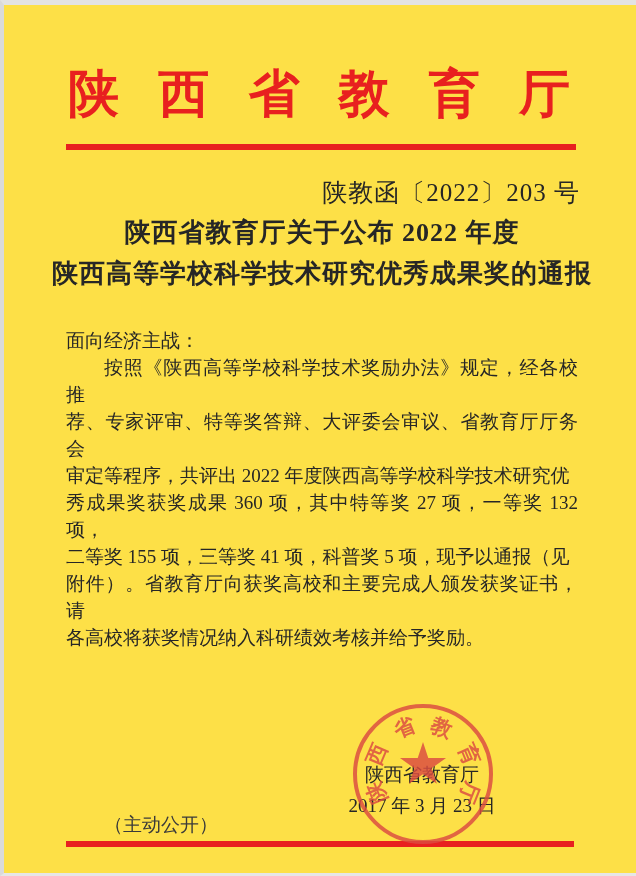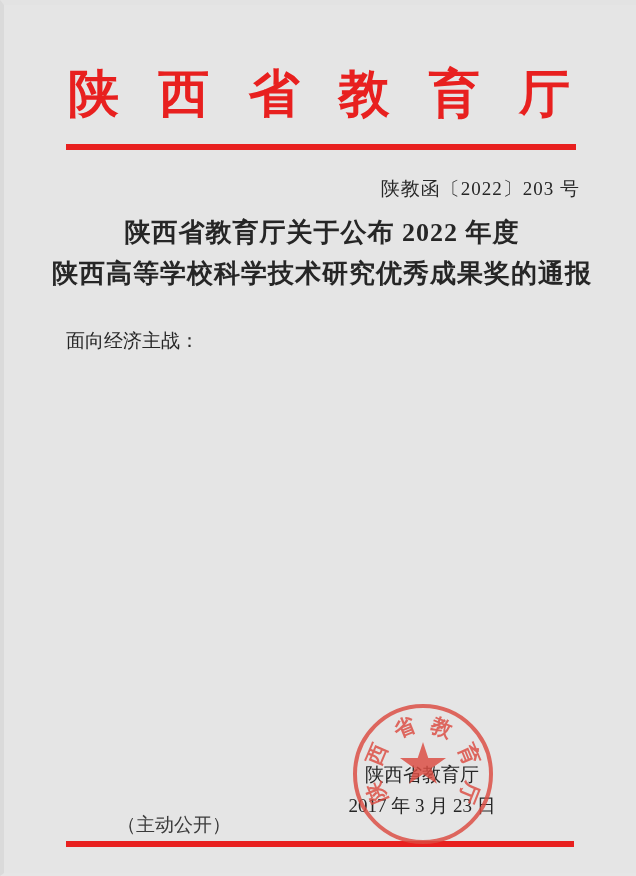--- a/index.html
+++ b/index.html
@@ -7,21 +7,21 @@
     --rule-red: #e8201f;
     --seal-red: #dc4b41;
     --text: #262626;
   }
   * { margin: 0; padding: 0; box-sizing: border-box; }
   html, body { background: #fff; }
   .page {
     position: relative;
     width: 636px;
     height: 876px;
-    background: #e5e5e5;
+    background: #fde047;
     overflow: hidden;
     font-family: "Liberation Serif", "DejaVu Serif", serif;
     color: var(--text);
     border-top: 5px solid #e3e3e3;
     border-left: 4px solid #dadada;
     border-bottom: 3px solid #e6e6e6;
   }
   .agency-header {
     position: absolute;
     top: 58px; left: 64px; width: 502px;
@@ -38,21 +38,21 @@
     height: 2px;
     background: #fff;
     border-top: 3px solid var(--rule-red);
     border-bottom: 3px solid var(--rule-red);
   }
   .rule-top { top: 139px; left: 62px; width: 510px; }
   .rule-bottom { top: 836px; left: 62px; width: 508px; }
   .doc-number {
     position: absolute;
     top: 171px; right: 56px;
-    font-size: 19px;
+    font-size: 25px;
     letter-spacing: 1px;
   }
   .doc-title {
     position: absolute;
     top: 207px; left: 0; width: 636px;
     text-align: center;
     font-size: 26px;
     font-weight: 700;
     line-height: 41px;
     white-space: pre-line;
@@ -74,21 +74,20 @@
     top: 754px; left: 322px; width: 192px;
     text-align: center;
     font-size: 19px;
     line-height: 31px;
   }
   .footer-note {
     position: absolute;
     top: 807px; left: 100px;
     font-size: 19px;
     color: #3a3a3a;
-    margin-left: 13px;
   }
   .seal {
     position: absolute;
     top: 699px; left: 349px;
     width: 140px; height: 140px;
     border: 4px solid var(--seal-red);
     border-radius: 50%;
     opacity: 0.82;
     z-index: 5;
   }
@@ -121,20 +120,27 @@
 
   <div class="red-rule rule-top"></div>
 
   <div class="doc-number">陕教函〔2022〕203 号</div>
 
   <div class="doc-title">陕西省教育厅关于公布 2022 年度
 陕西高等学校科学技术研究优秀成果奖的通报</div>
 
   <div class="body-text">
     <p class="salutation">面向经济主战：</p>
+    <p class="para">按照《陕西高等学校科学技术奖励办法》规定，经各校推
+荐、专家评审、特等奖答辩、大评委会审议、省教育厅厅务会
+审定等程序，共评出 2022 年度陕西高等学校科学技术研究优
+秀成果奖获奖成果 360 项，其中特等奖 27 项，一等奖 132 项，
+二等奖 155 项，三等奖 41 项，科普奖 5 项，现予以通报（见
+附件）。省教育厅向获奖高校和主要完成人颁发获奖证书，请
+各高校将获奖情况纳入科研绩效考核并给予奖励。</p>
   </div>
 
   <div class="signature-block">
     <div>陕西省教育厅</div>
     <div>2017 年 3 月 23 日</div>
   </div>
 
   <div class="seal">
     <span class="seal-star"></span>
     <div class="seal-arc">

